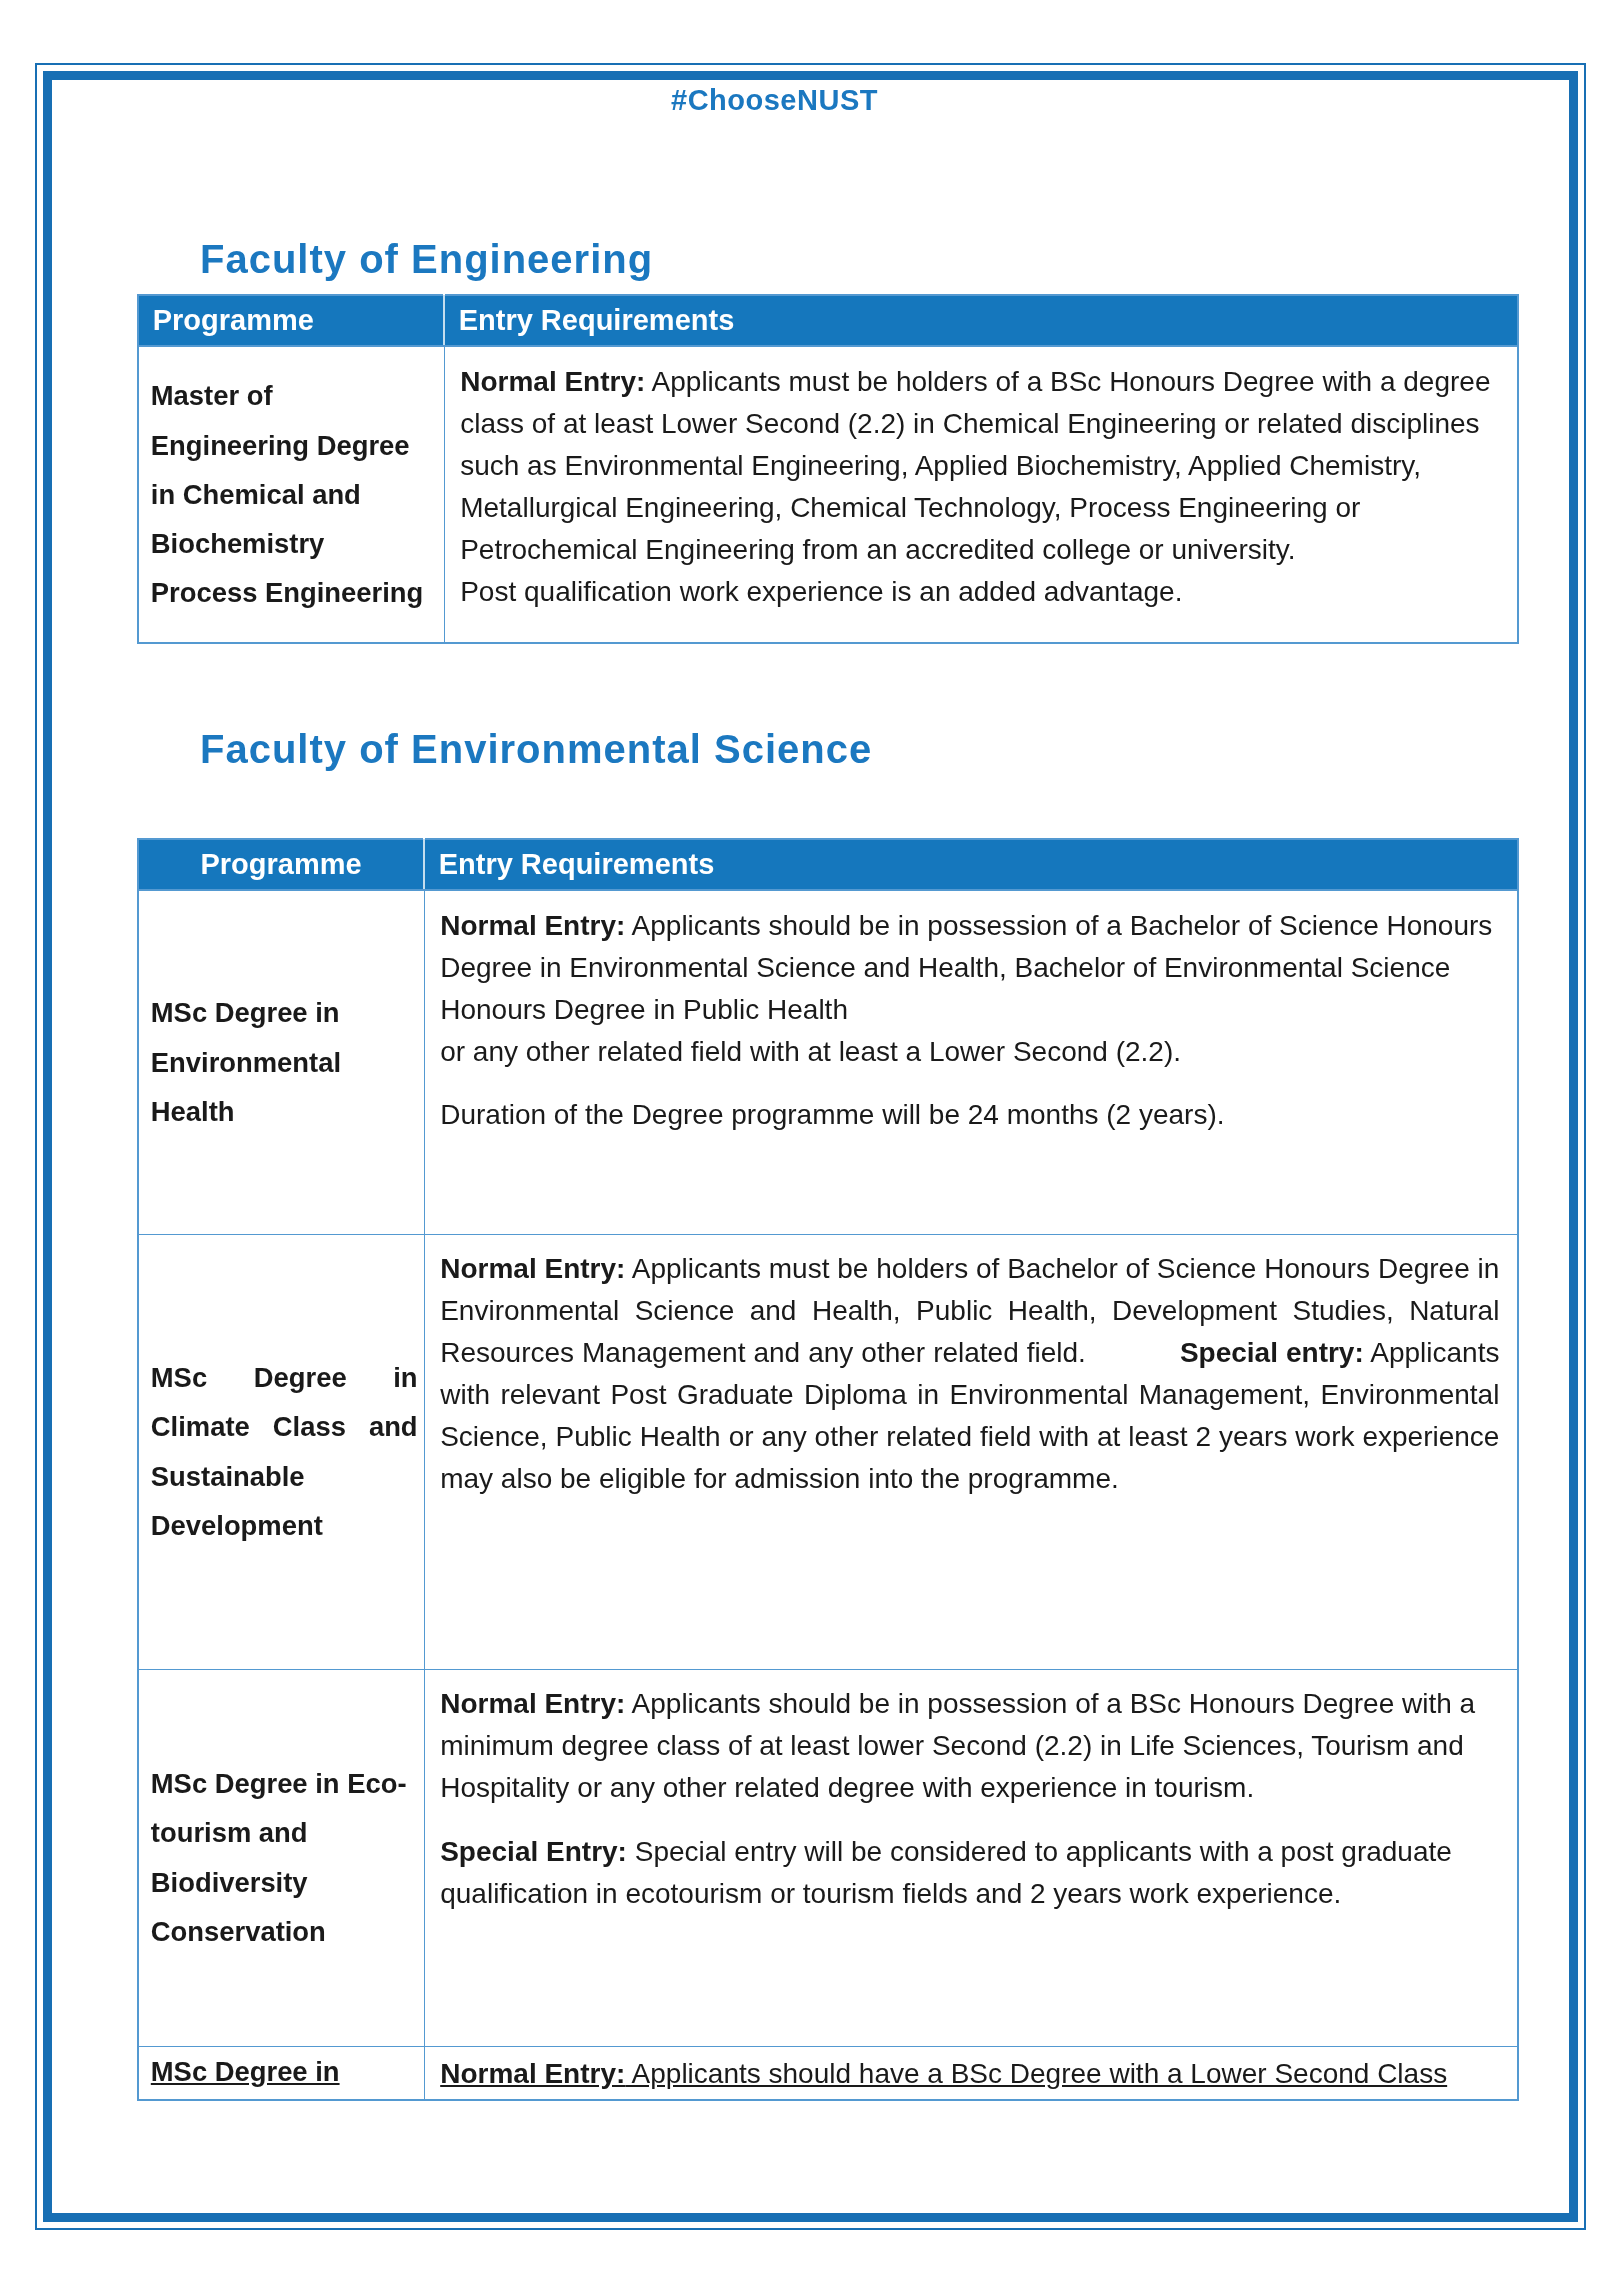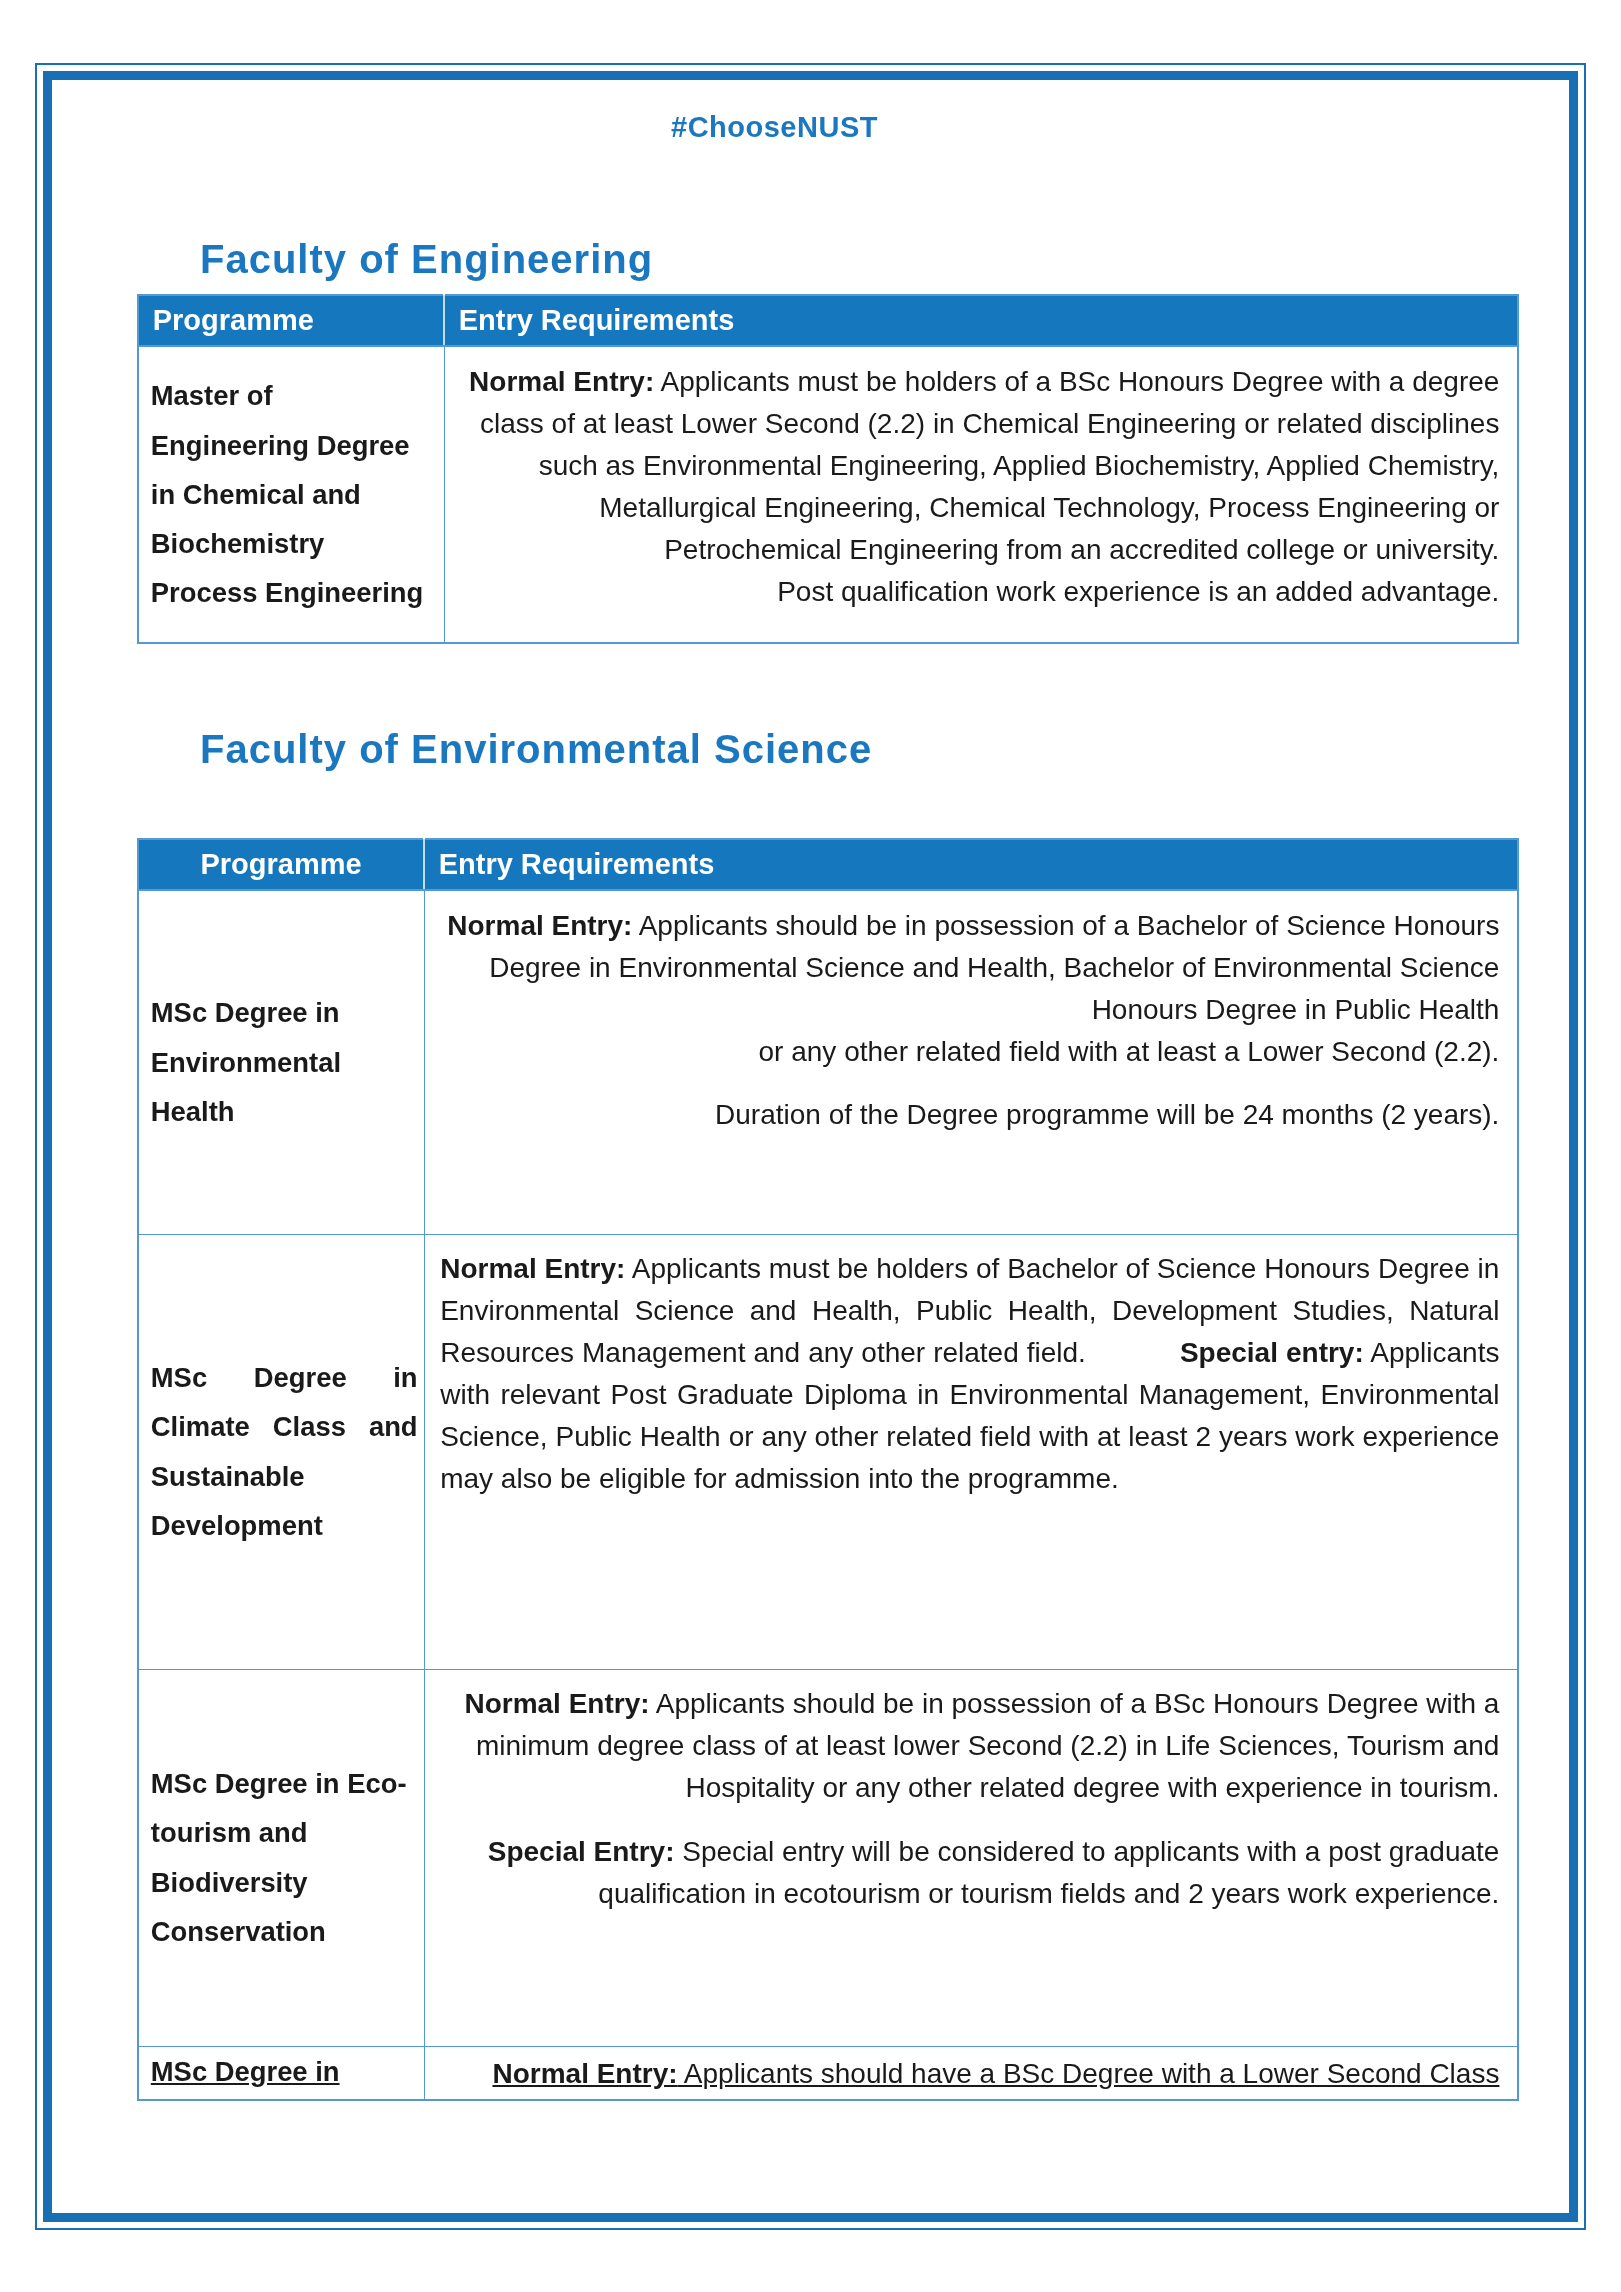--- a/index.html
+++ b/index.html
@@ -11,21 +11,21 @@
   }
   *{box-sizing:border-box;}
   html,body{margin:0;padding:0;background:#ffffff;}
   body{font-family:"Liberation Sans",sans-serif;color:var(--ink);}
   .sheet{position:relative;width:1621px;height:2293px;background:#fff;overflow:hidden;}
 
   
   .frame-outer{position:absolute;left:35px;top:63px;right:35px;bottom:63px;border:2.9px solid var(--frame-blue);pointer-events:none;}
   .frame-inner{position:absolute;left:43px;top:71px;right:43px;bottom:71px;border:9.8px solid var(--frame-blue);pointer-events:none;}
 
-  .top-hashtag{position:absolute;top:111px;left:0;width:1549px;text-align:center;
+  .top-hashtag{position:absolute;top:84px;left:0;width:1549px;text-align:center;
     font-size:29px;font-weight:bold;color:var(--brand-blue);letter-spacing:0.5px;}
 
   .sec-title{position:absolute;left:200px;margin:0;
     font-size:40px;font-weight:bold;color:var(--brand-blue);letter-spacing:1px;}
   #title-eng{top:237px;}
   #title-env{top:727px;}
 
   table.tbl{position:absolute;left:137px;width:1382px;border-collapse:collapse;table-layout:fixed;
     border:2px solid var(--table-border);}
   #table-eng{top:294px;}
@@ -33,21 +33,21 @@
   .tbl th,.tbl td{border:1px solid var(--table-border);}
   .tbl thead th{background:var(--header-bg);color:#ffffff;font-size:29px;font-weight:bold;
     height:51px;padding:3.9px 13.7px;text-align:left;border-bottom:2px solid var(--table-border);margin-left:16px;}
   .tbl thead th+th{border-left:2px solid rgba(255,255,255,.75);}
   #table-env thead th.c{text-align:center;}
 
   td.prog{font-weight:bold;font-size:27.4px;line-height:1.8;vertical-align:middle;
     padding:9.8px 5.9px 9.8px 11.8px;background:#fff;}
   td.prog.just{text-align:justify;text-justify:inter-word;}
   td.entry{vertical-align:top;padding:13.7px 17.6px 13.7px 15.7px;font-size:28px;line-height:1.5;background:#fff;}
-  td.entry p{margin:0;white-space:pre-wrap;text-align:right;}
+  td.entry p{margin:0;white-space:pre-wrap;}
   td.entry p.sp{margin-top:21.6px;}
   td.entry.just p{text-align:justify;}
   .b{font-weight:bold;}
   .gap{margin-left:94px;}
 
   
   #row-eng-0 td{height:297px;}
   #row-env-0 td{height:344px;margin-top:41px;}
   #row-env-1 td{height:435px;}
   #row-env-2 td{height:377px;}

